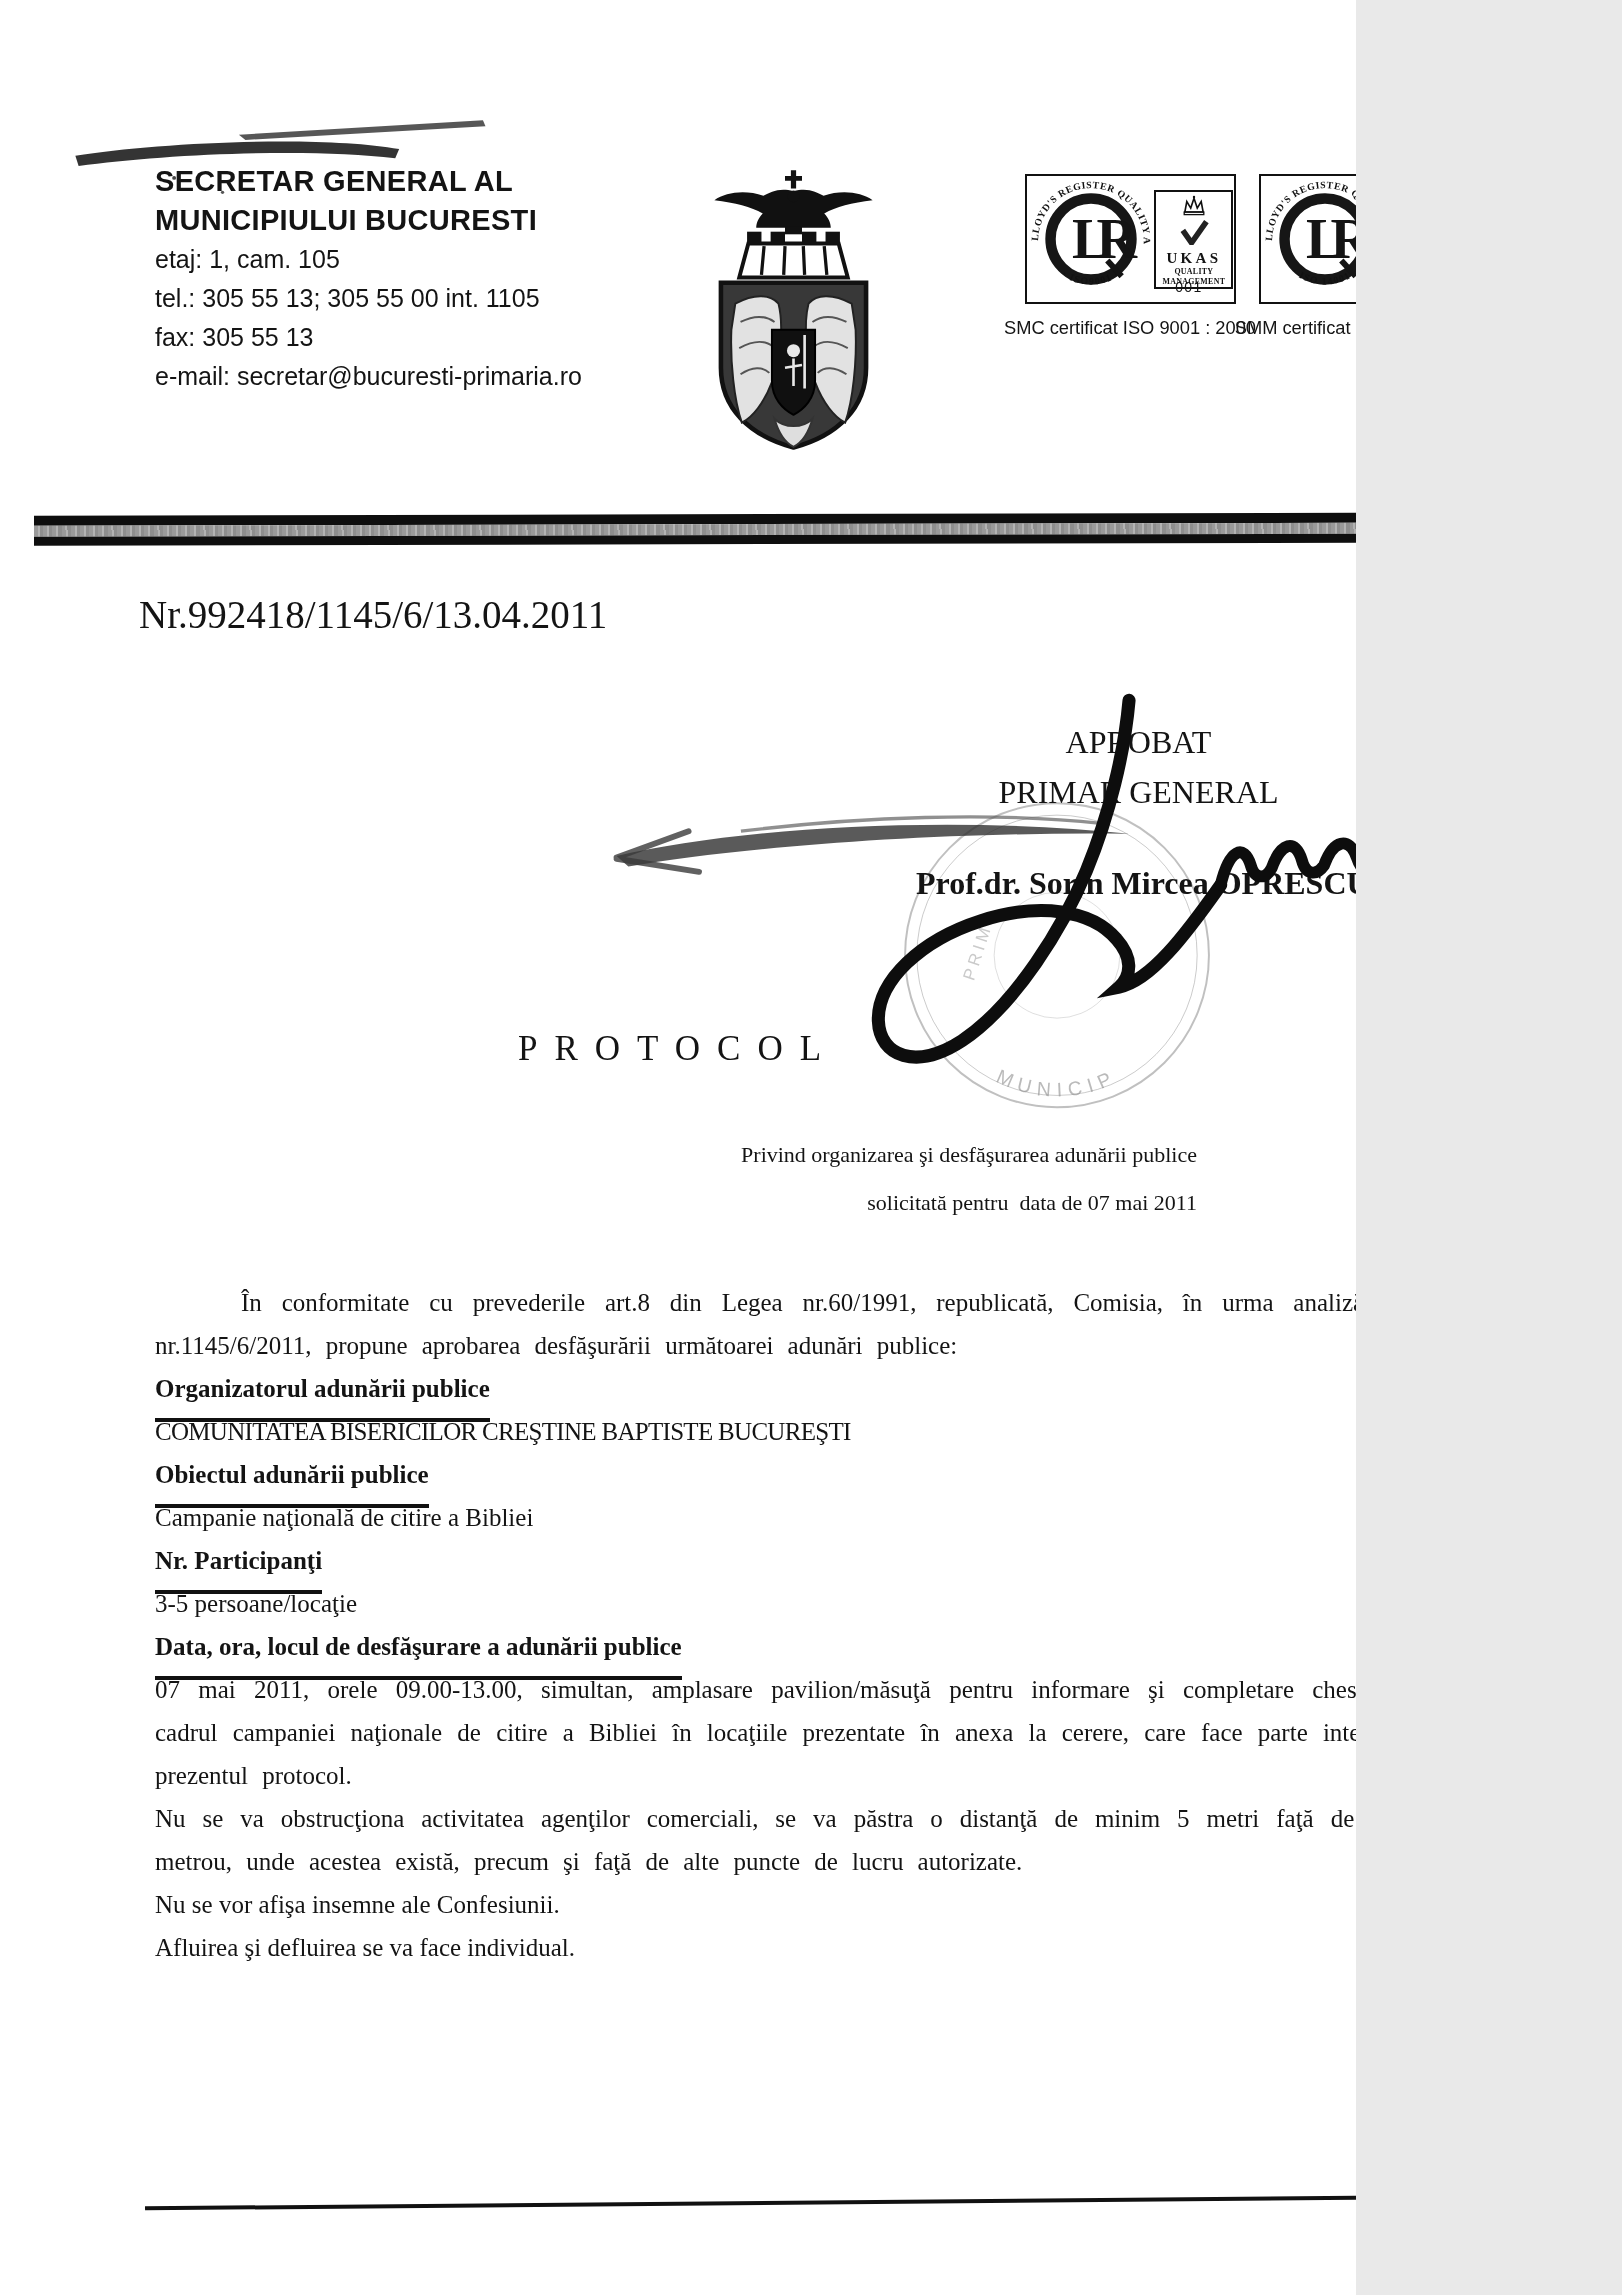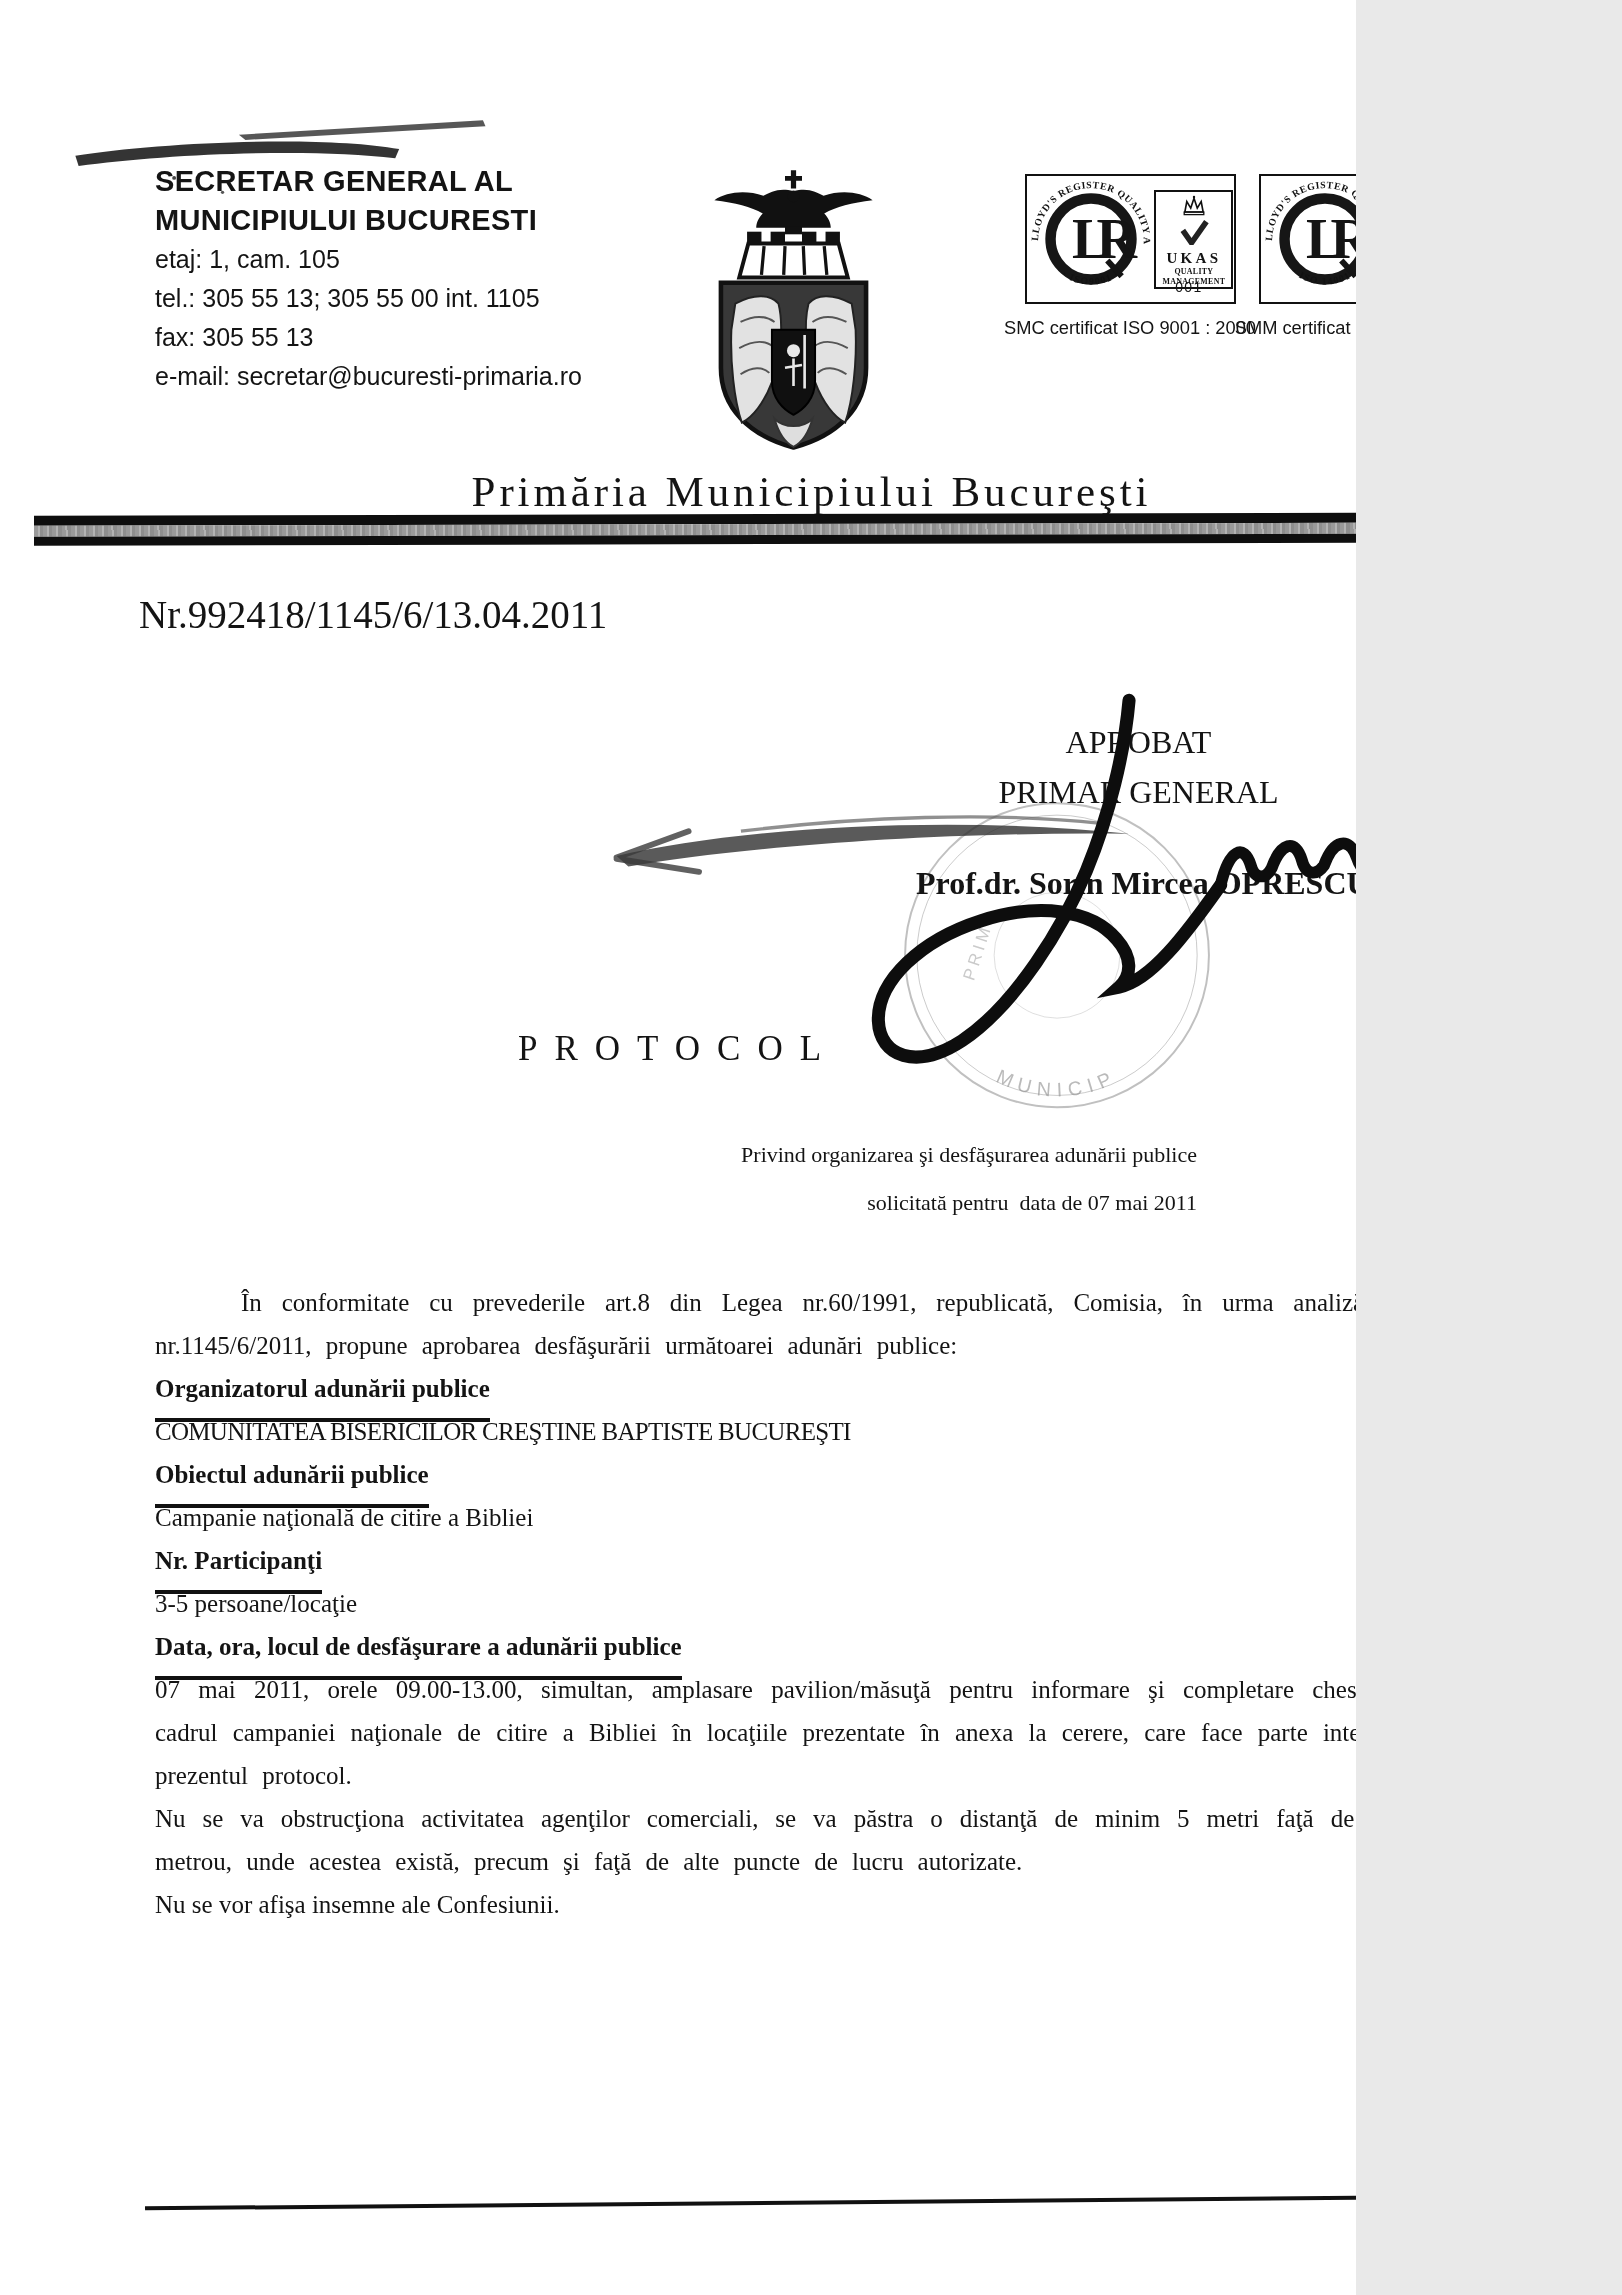--- a/index.html
+++ b/index.html
@@ -185,21 +185,20 @@
           <div class="ukasname">UKAS</div>
           <div class="ukasline">ENVIRONMENTAL</div>
           <div class="ukasline">MANAGEMENT</div>
         </div>
         <div class="accno">001</div>
       </div>
       <div class="certcaption">SMM certificat ISO14001 : 2004</div>
     </div>
   </div>
 
-  <div class="institution">Primăria Municipiului Bucureşti</div>
   <div class="rule-black1"></div>
   <div class="rule-gray"></div>
   <div class="rule-black2"></div>
 
   <div class="refnumber">Nr.992418/1145/6/13.04.2011</div>
 
   <svg class="stamp" viewBox="0 0 510 510">
     <defs>
       <path id="stampArcB" d="M60,320 A200,200 0 0 0 450,320"></path>
     </defs>
@@ -253,18 +252,19 @@
     <p>Campanie naţională de citire a Bibliei</p>
 
     <p class="bh"><span class="ul">Nr. Participanţi</span></p>
     <p>3-5 persoane/locaţie</p>
 
     <p class="bh"><span class="ul">Data, ora, locul de desfăşurare a adunării publice</span></p>
     <p class="justify">07 mai 2011, orele 09.00-13.00, simultan, amplasare pavilion/măsuţă pentru informare şi completare chestionare, în cadrul campaniei naţionale de citire a Bibliei în locaţiile prezentate în anexa la cerere, care face parte integrantă din prezentul protocol.</p>
 
     <p class="justify">Nu se va obstrucţiona activitatea agenţilor comerciali, se va păstra o distanţă de minim 5 metri faţă de gurile de metrou, unde acestea există, precum şi faţă de alte puncte de lucru autorizate.</p>
     <p>Nu se vor afişa insemne ale Confesiunii.</p>
+    <p>Afluirea şi defluirea se va face individual.</p>
   </div>
 
   <div class="footer-line"></div>
 
 </div>
 
 
 </body></html>

